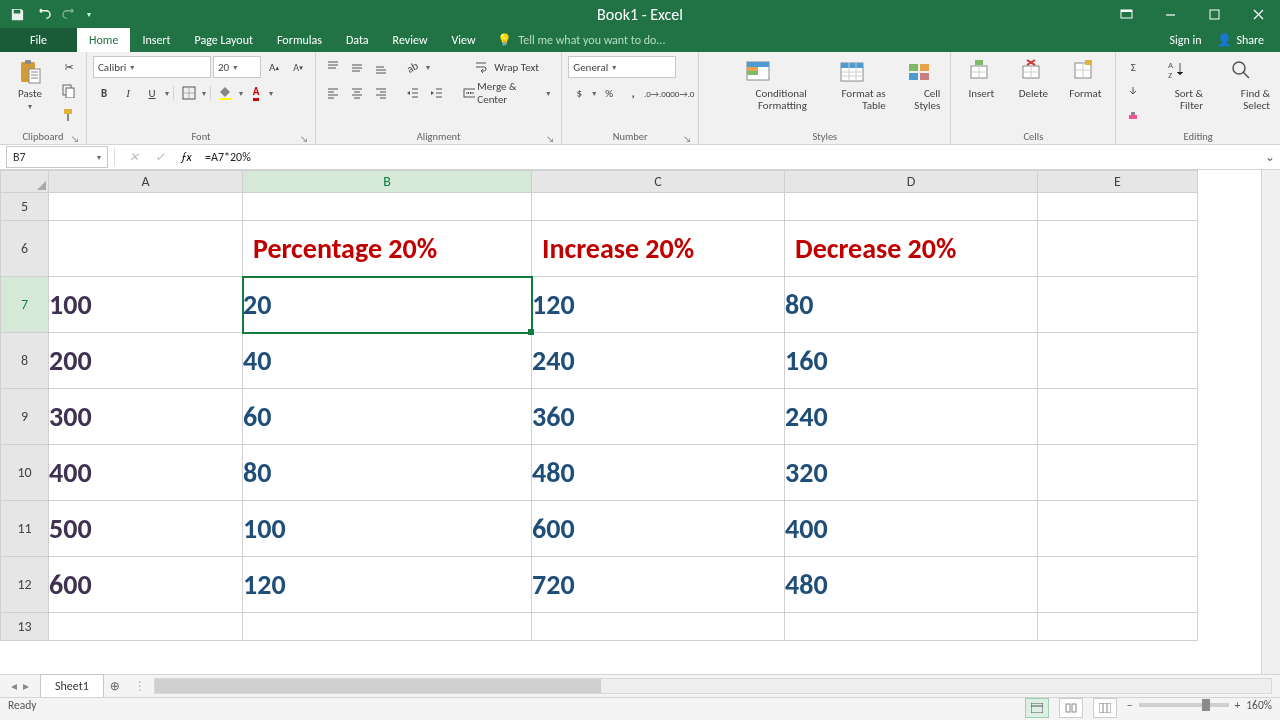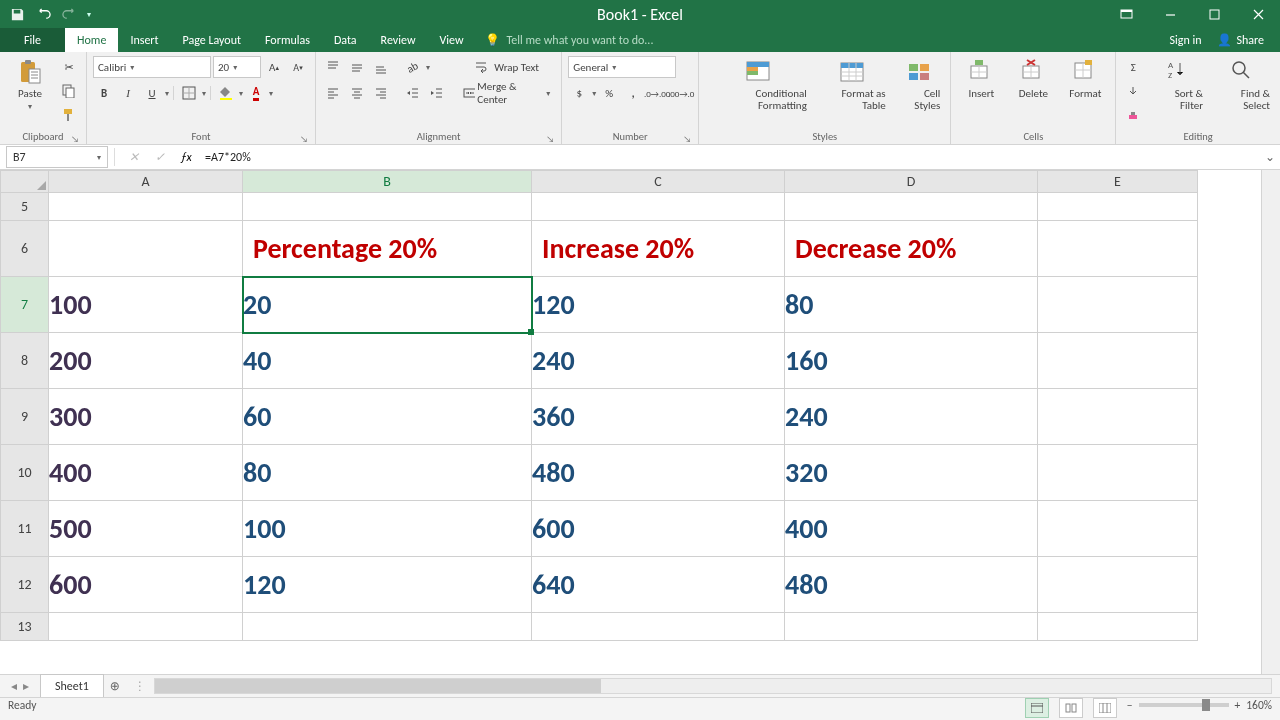--- a/index.html
+++ b/index.html
@@ -22,21 +22,21 @@
   
   .titlebar{height:28px;background:var(--excel-green);color:#fff;display:flex;align-items:center;position:relative}
   .qat{display:flex;align-items:center;gap:4px;padding:0 6px}
   .qat .ic{width:22px;height:22px;display:flex;align-items:center;justify-content:center;border-radius:2px}
   .title-center{position:absolute;left:50%;transform:translateX(-50%);font-size:16px}
   .winbtns{margin-left:auto;display:flex}
   .winbtns .wb{width:44px;height:28px;display:flex;align-items:center;justify-content:center}
 
   
   .tabsbar{height:24px;background:var(--excel-green);color:#fff;display:flex;align-items:stretch;font-size:12px}
-  .filetab{background:#1a5c38;padding:0 24px;display:flex;align-items:center}
+  .filetab{background:#1a5c38;padding:0 30px;display:flex;align-items:center}
   .tab{padding:0 12px;display:flex;align-items:center;cursor:default}
   .tab.active{background:#fff;color:#217346}
   .tellme{margin-left:10px;display:flex;align-items:center;color:#b7dcc6;gap:6px}
   .tabsbar .right{margin-left:auto;display:flex;align-items:center;gap:8px;padding-right:8px}
   .sharebtn{display:flex;align-items:center;gap:4px;padding:0 8px}
 
   
   .ribbon{height:92px;background:var(--ribbon-bg);border-bottom:1px solid var(--ribbon-border);display:flex;font-size:11px;color:#444;user-select:none}
   .group{border-right:1px solid var(--ribbon-border);display:flex;flex-direction:column;padding:2px 6px 0 6px;position:relative}
   .group .body{flex:1;display:flex;align-items:flex-start;gap:4px;padding-top:2px}
@@ -571,21 +571,21 @@
               <td class="cell big val-purple">500</td>
               <td class="cell big val-blue">100</td>
               <td class="cell big val-blue">600</td>
               <td class="cell big val-blue pagebreak">400</td>
               <td class="cell"></td>
             </tr>
             <tr class="rdata">
               <th class="rowh">12</th>
               <td class="cell big val-purple">600</td>
               <td class="cell big val-blue">120</td>
-              <td class="cell big val-blue">640</td>
+              <td class="cell big val-blue">720</td>
               <td class="cell big val-blue pagebreak">480</td>
               <td class="cell"></td>
             </tr>
             <tr class="rstub">
               <th class="rowh">13</th>
               <td class="cell"></td>
               <td class="cell"></td>
               <td class="cell"></td>
               <td class="cell pagebreak"></td>
               <td class="cell"></td>

